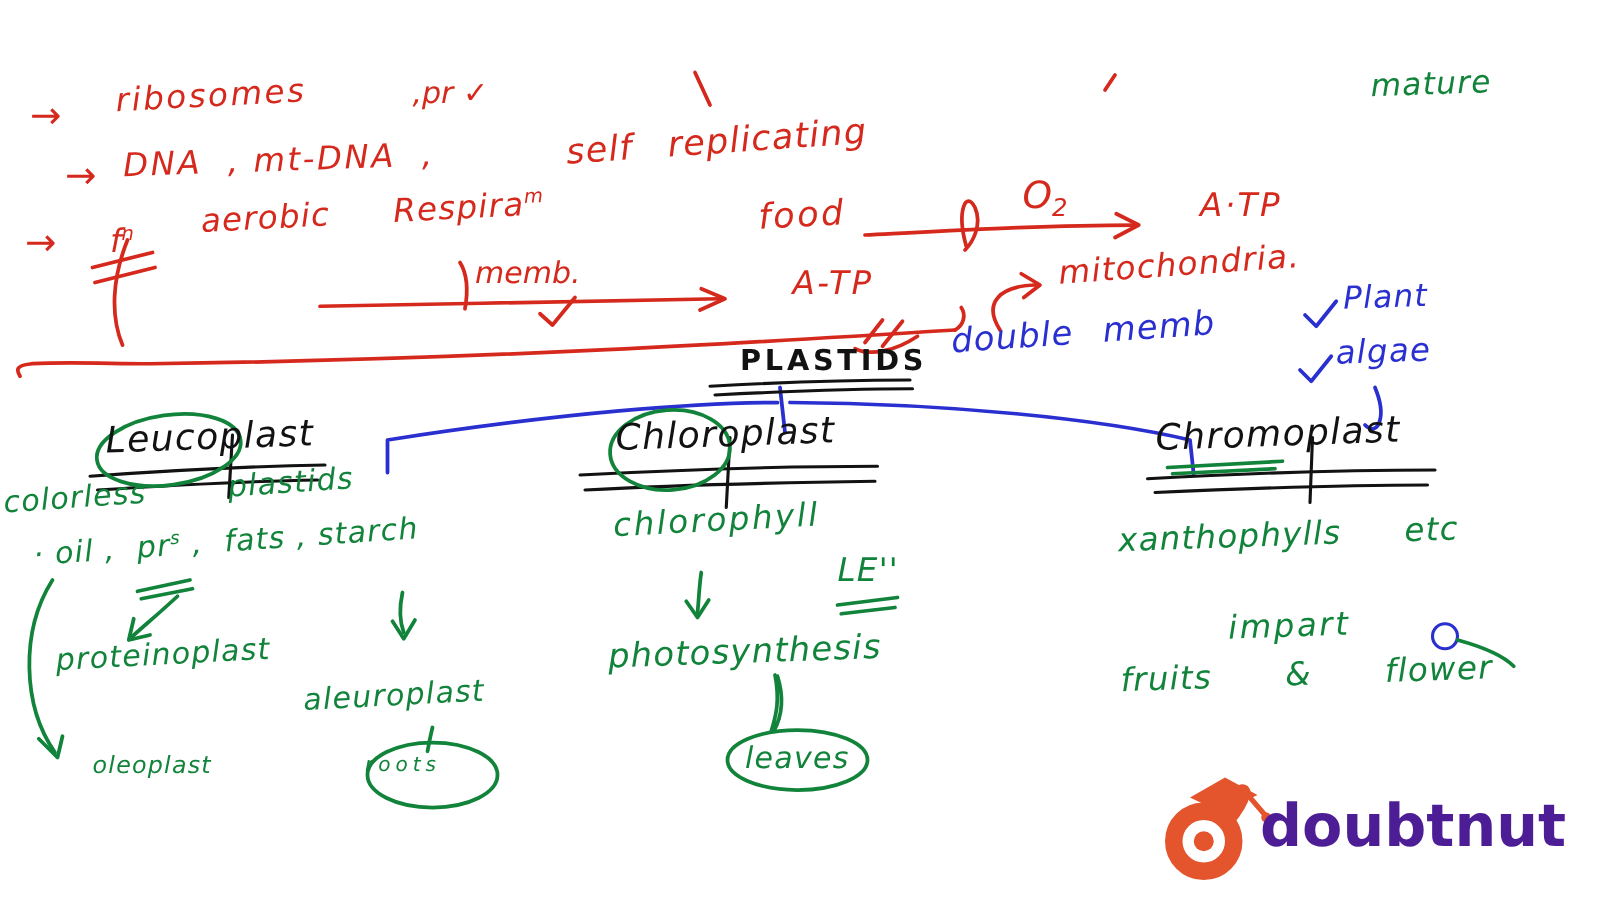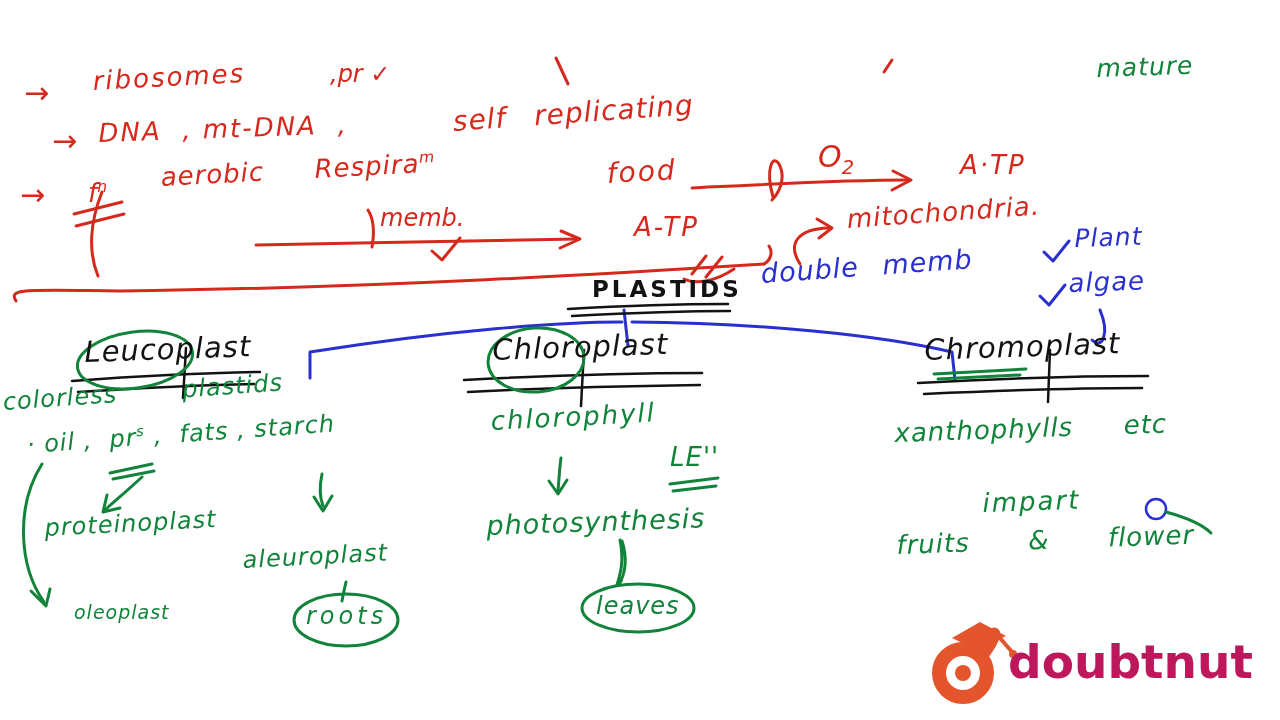--- a/index.html
+++ b/index.html
@@ -4,21 +4,21 @@
 <style>
   html,body{margin:0;padding:0;background:#fff;}
   #canvas{position:relative;width:1280px;height:720px;background:#ffffff;overflow:hidden;
           font-family:"DejaVu Sans",sans-serif;}
   svg.strokes{position:absolute;left:0;top:0;width:1280px;height:720px;pointer-events:none;}
   .t{position:absolute;white-space:pre;transform-origin:left top;font-style:italic;line-height:1;}
   .red{color:#d5291d;}
   .green{color:#12833a;}
   .blue{color:#2a2fd0;}
   .ink{color:#121212;}
-  .orange{color:#be185d;}
+  .orange{color:#4c1d95;}
   .caps{font-style:normal;font-weight:700;}
   sup.hw{font-size:60%;vertical-align:super;font-style:italic;}
   sub.hw{font-size:65%;vertical-align:sub;font-style:italic;}
   .logo-text{font-style:normal;font-weight:700;letter-spacing:0px;}
 </style>
 </head>
 <body>
 
 <div id="canvas">
 
@@ -130,21 +130,21 @@
   <span class="t ink caps" style="left:592px;top:278px;font-size:23px;letter-spacing:3px;">PLASTIDS</span>
   <span class="t ink" style="left:84px;top:338px;font-size:29px;letter-spacing:1px;transform:rotate(-2deg);">Leucoplast</span>
   <span class="t ink" style="left:492px;top:336px;font-size:29px;letter-spacing:1px;transform:rotate(-2deg);">Chloroplast</span>
   <span class="t ink" style="left:924px;top:336px;font-size:29px;letter-spacing:1px;transform:rotate(-2deg);">Chromoplast</span>
 
   <span class="t green" style="left:2px;top:390px;font-size:24px;word-spacing:24px;letter-spacing:1px;transform:rotate(-4deg);">colorless  plastids</span>
   <span class="t green" style="left:26px;top:432px;font-size:24px;letter-spacing:1px;transform:rotate(-4deg);"><span>· oil ,  pr</span><sup class="hw">s</sup><span> ,  fats , starch</span></span>
   <span class="t green" style="left:44px;top:516px;font-size:24px;letter-spacing:1px;transform:rotate(-3deg);">proteinoplast</span>
   <span class="t green" style="left:242px;top:548px;font-size:24px;letter-spacing:1px;transform:rotate(-3deg);">aleuroplast</span>
   <span class="t green" style="left:74px;top:592px;font-size:19px;letter-spacing:1px;margin-top:11px;">oleoplast</span>
-  <span class="t green" style="left:306px;top:604px;font-size:24px;letter-spacing:4px;">roots</span>
+  <span class="t green" style="left:292px;top:604px;font-size:16px;letter-spacing:4px;">roots</span>
 
   <span class="t green" style="left:490px;top:408px;font-size:26px;letter-spacing:2px;transform:rotate(-3deg);">chlorophyll</span>
   <span class="t green" style="left:670px;top:444px;font-size:26px;letter-spacing:1px;font-style:italic;">LE''</span>
   <span class="t green" style="left:486px;top:512px;font-size:27px;letter-spacing:1px;transform:rotate(-2deg);">photosynthesis</span>
   <span class="t green" style="left:596px;top:594px;font-size:24px;letter-spacing:1px;">leaves</span>
 
   <span class="t green" style="left:894px;top:420px;font-size:26px;word-spacing:16px;letter-spacing:1px;transform:rotate(-2deg);">xanthophylls  etc</span>
   <span class="t green" style="left:982px;top:490px;font-size:26px;letter-spacing:2px;transform:rotate(-2deg);">impart</span>
   <span class="t green" style="left:896px;top:532px;font-size:26px;word-spacing:20px;letter-spacing:1px;transform:rotate(-2deg);">fruits  &amp;  flower</span>
 

